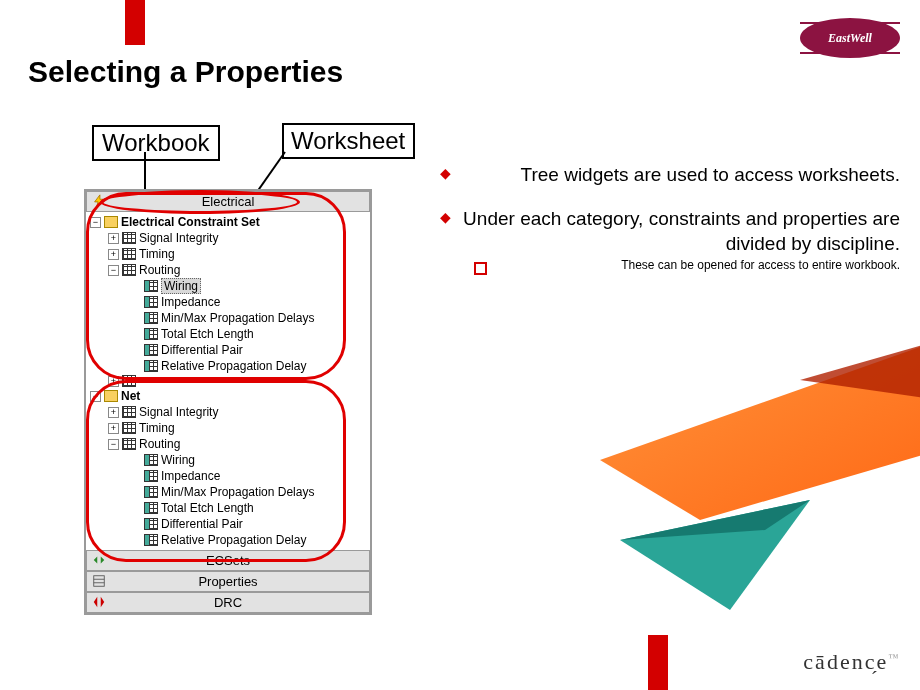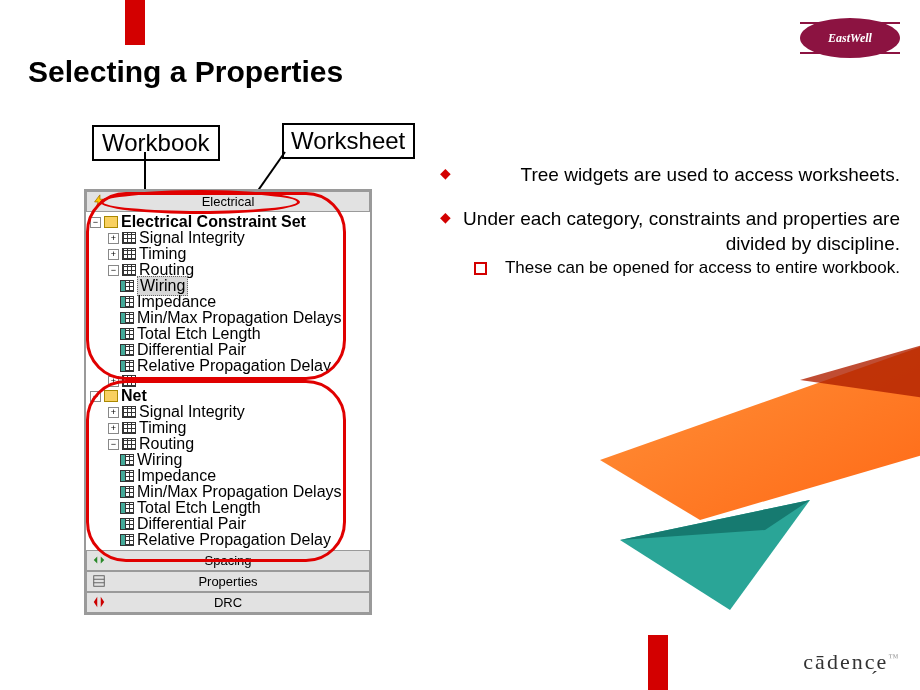--- a/index.html
+++ b/index.html
@@ -127,21 +127,21 @@
   }
   .tree-row {
     display: flex;
     align-items: center;
     padding: 0 4px;
     height: 16px;
     white-space: nowrap;
   }
   .indent0 { padding-left: 4px; }
   .indent1 { padding-left: 22px; }
-  .indent2 { padding-left: 20px; }
+  .indent2 { padding-left: 44px; }
   .toggle {
     width: 11px; height: 11px;
     border: 1px solid #888;
     background: #fff;
     font-size: 9px;
     line-height: 9px;
     text-align: center;
     margin-right: 3px;
     flex-shrink: 0;
   }
@@ -158,21 +158,21 @@
       repeating-linear-gradient(0deg, #333 0 1px, transparent 1px 4px);
     border: 1px solid #333;
   }
   .icon-sheet {
     background:
       linear-gradient(90deg, #4a9 0 4px, transparent 4px),
       repeating-linear-gradient(90deg, #333 0 1px, transparent 1px 4px),
       repeating-linear-gradient(0deg, #333 0 1px, transparent 1px 4px);
     border: 1px solid #333;
   }
-  .node-label { font-size: 16px; }
+  .node-label { font-size: 12px; }
   .bold { font-weight: bold; }
   .selected {
     background: #d8d8d8;
     border: 1px dotted #666;
     padding: 0 2px;
   }
   
   .red-ring {
     position: absolute;
     border: 3px solid #e00000;
@@ -201,21 +201,21 @@
   }
   .bullets ul { list-style: none; margin: 0; padding: 0; text-align: right; }
   .bullets > ul > li { margin-bottom: 18px; padding-left: 22px; position: relative; }
   .bullets > ul > li::before {
     content: "◆";
     position: absolute; left: 0; top: 2px;
     color: #d30000;
     font-size: 14px;
   }
   .sub { margin-top: 10px; }
-  .sub li { font-size: 17px; margin-bottom: 10px; padding-left: 22px; position: relative; margin-left: 12px; }
+  .sub li { font-size: 12px; margin-bottom: 10px; padding-left: 22px; position: relative; margin-left: 12px; }
   .sub li::before {
     content: "";
     position: absolute; left: 0; top: 5px;
     width: 9px; height: 9px;
     border: 2px solid #d30000;
     background: transparent;
   }
   
   .deco {
     position: absolute;
@@ -355,21 +355,21 @@
       <span class="toggle-spacer"></span>
       <span class="node-icon icon-sheet"></span>
       <span class="node-label">Relative Propagation Delay</span>
     </div>
   </div>
 
   <div class="section-header">
     <svg class="section-icon" viewBox="0 0 16 16">
         <path d="M2 8 L6 4 L6 12 Z M14 8 L10 4 L10 12 Z" fill="#2a8a2a"></path>
       </svg>
-    <span>Spacing</span>
+    <span>ECSets</span>
   </div>
   <div class="section-header">
     <svg class="section-icon" viewBox="0 0 16 16">
         <rect x="2" y="2" width="12" height="12" fill="none" stroke="#555"></rect>
         <line x1="2" y1="6" x2="14" y2="6" stroke="#555"></line>
         <line x1="2" y1="10" x2="14" y2="10" stroke="#555"></line>
       </svg>
     <span>Properties</span>
   </div>
   <div class="section-header">

